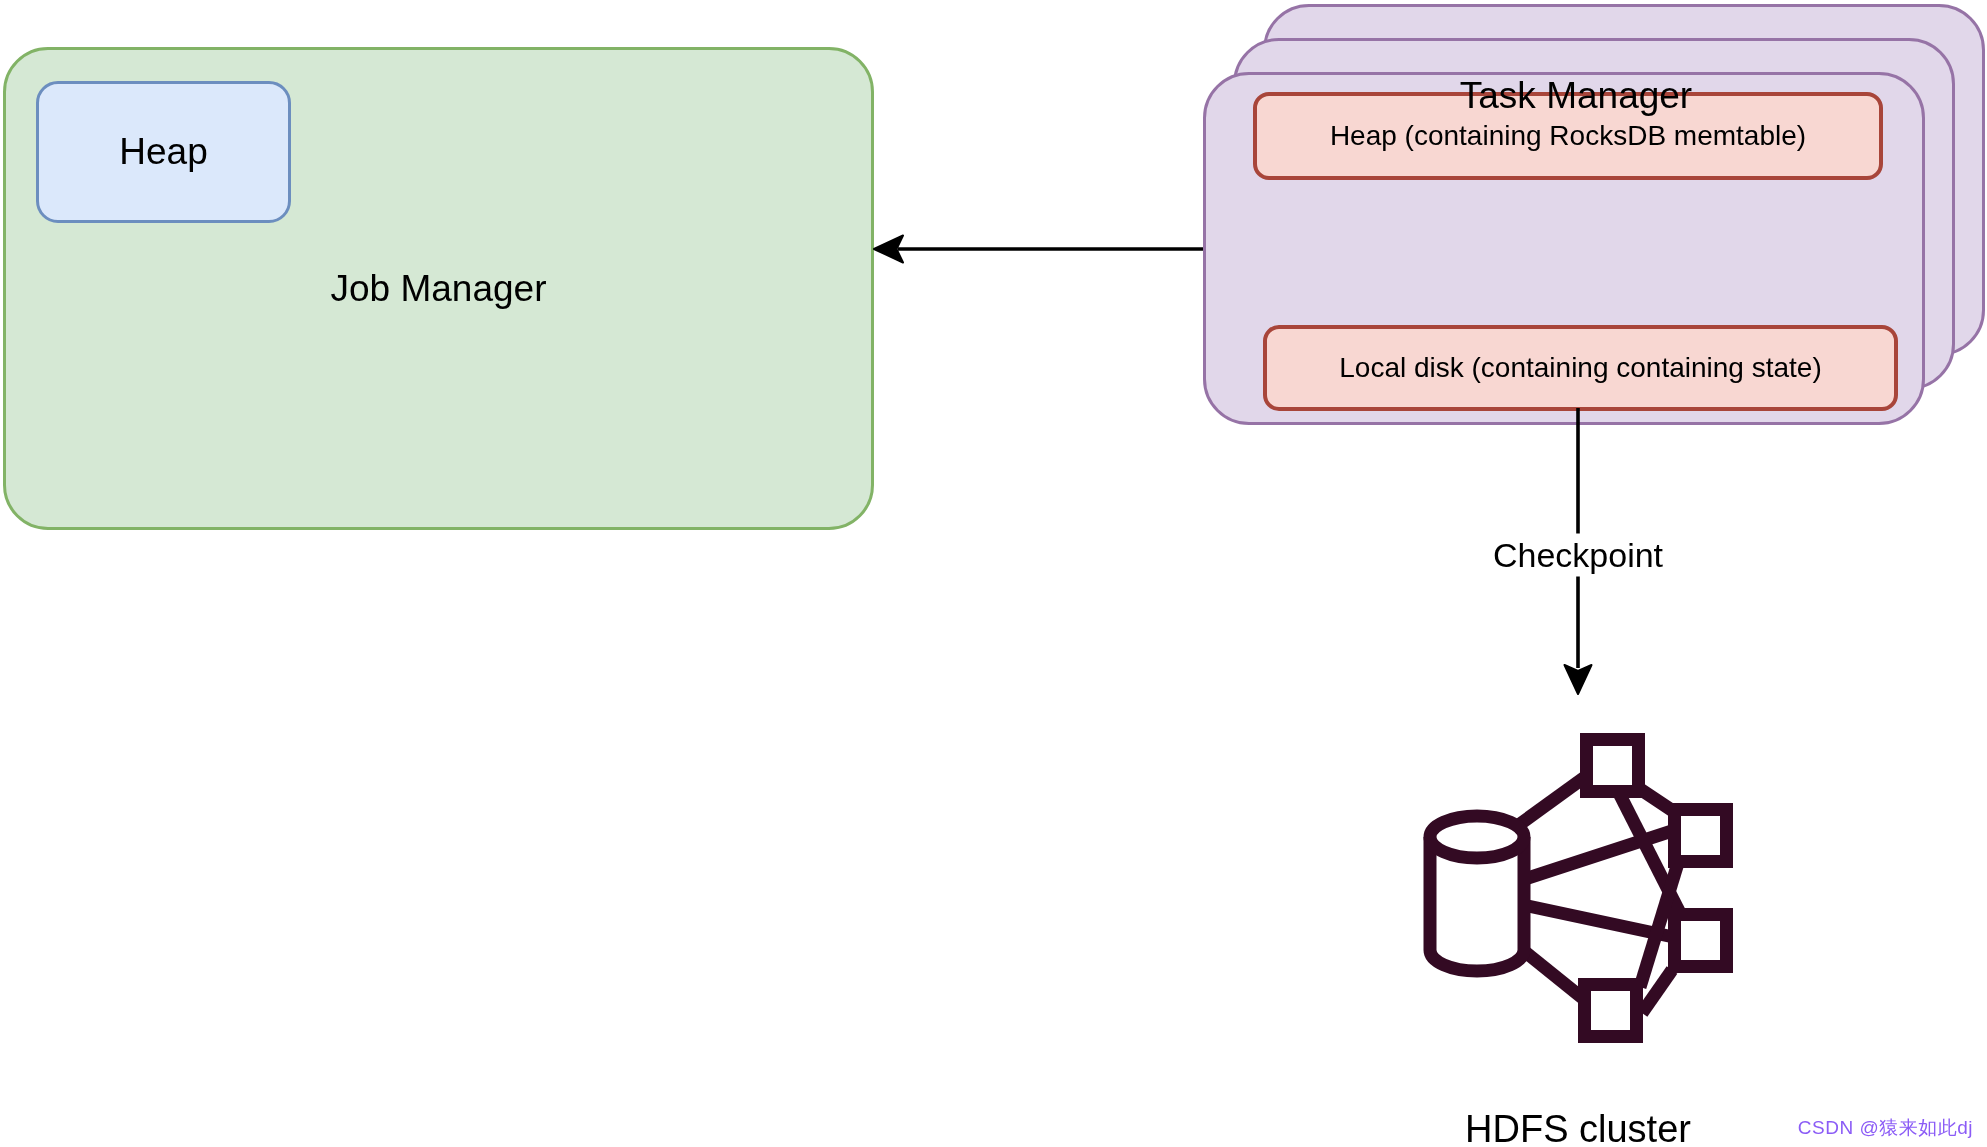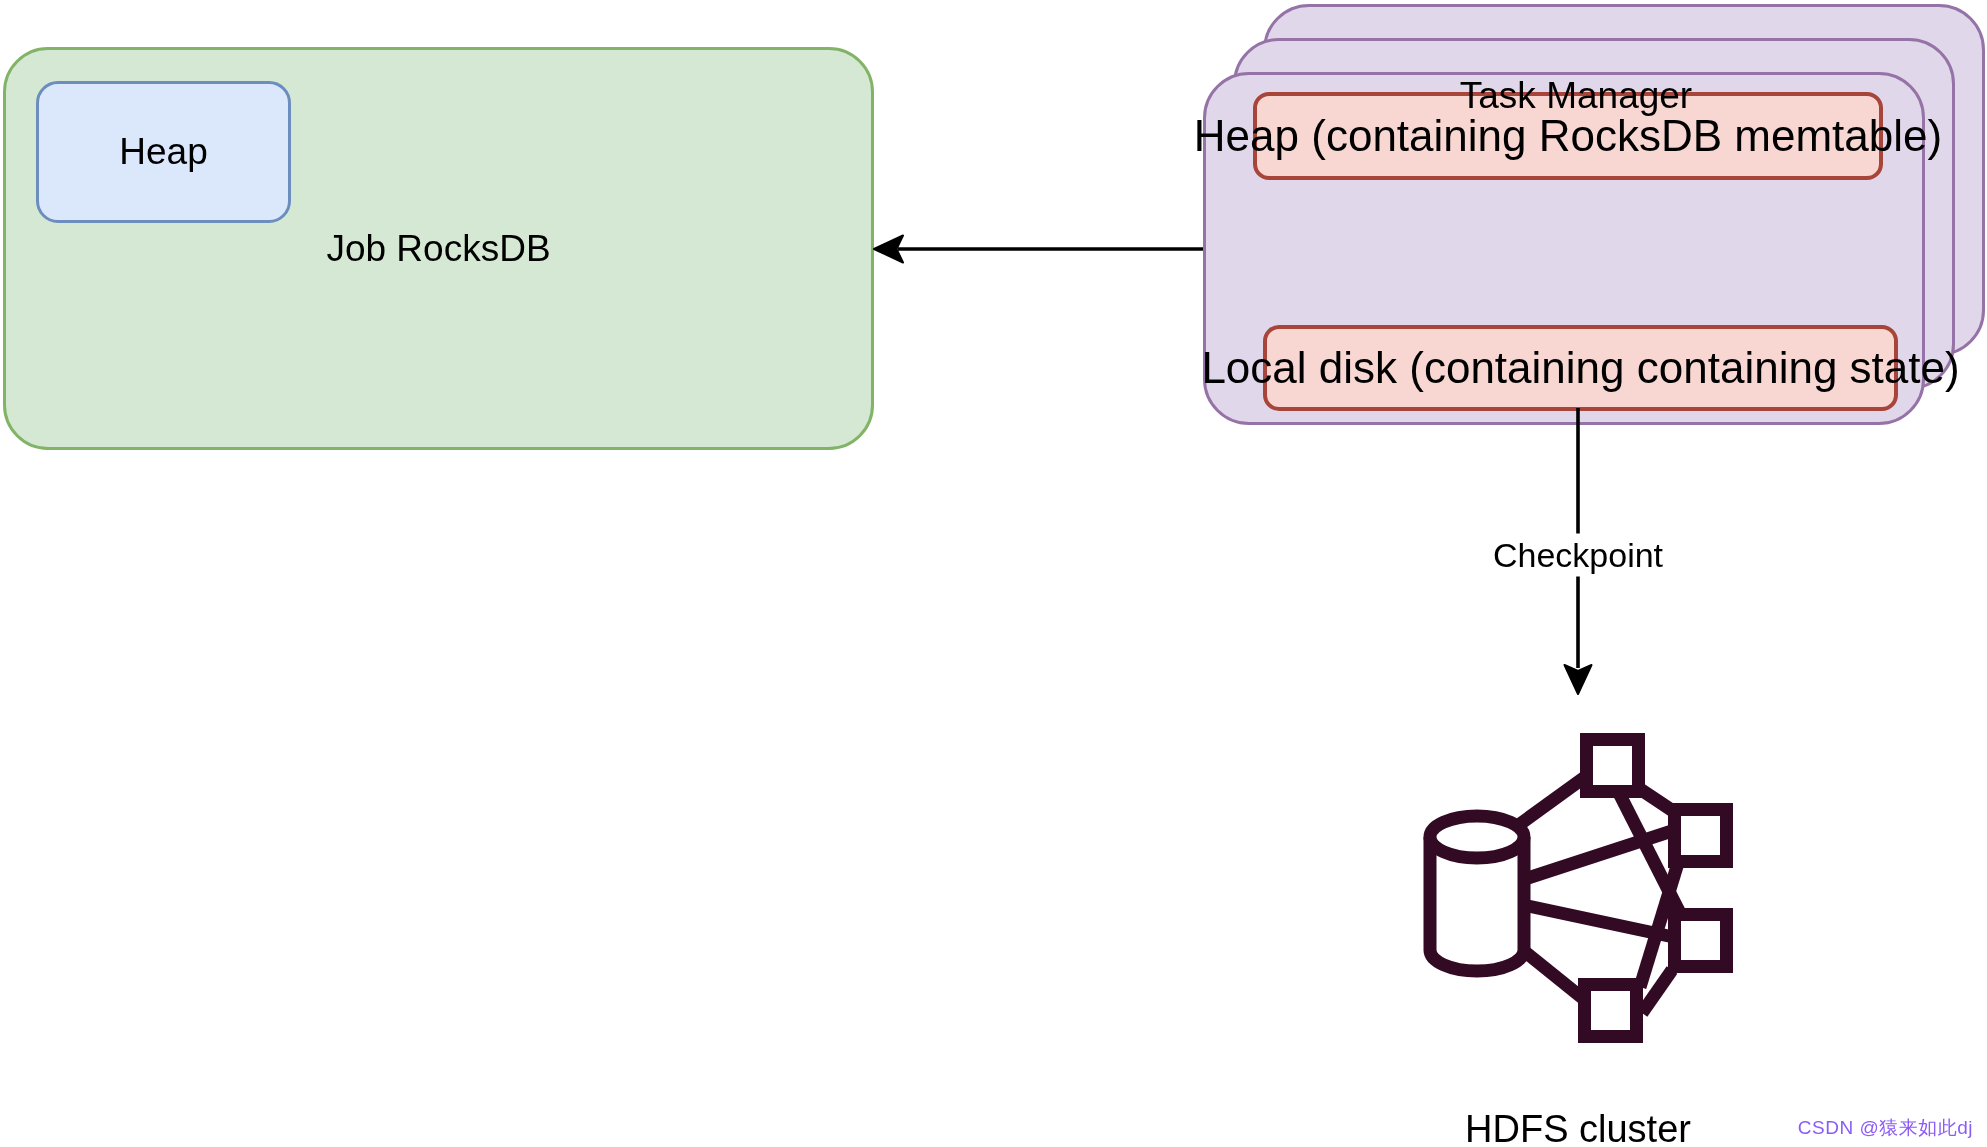--- a/index.html
+++ b/index.html
@@ -16,21 +16,21 @@
     font-family: "Liberation Sans", sans-serif;
     color: #000000;
   }
   .node {
     position: absolute;
     box-sizing: border-box;
   }
   
   .job-manager {
     left: 3px; top: 47px;
-    width: 871px; height: 403px;
+    width: 871px; height: 483px;
     background: #d5e8d4;
     border: 3px solid #82b366;
     border-radius: 45px;
   }
   .job-manager .center-label {
     position: absolute; inset: 0;
     display: flex; align-items: center; justify-content: center;
     font-size: 37px;
   }
   
@@ -60,21 +60,21 @@
     padding-left: 24px;
   }
   
   .red-box {
     position: absolute;
     box-sizing: border-box;
     background: #f8d7d2;
     border: 4px solid #a8453a;
     border-radius: 16px;
     display: flex; align-items: center; justify-content: center;
-    font-size: 44px;
+    font-size: 28px;
     white-space: nowrap;
   }
   .heap-rocksdb { left: 47px; top: 17px;  width: 630px; height: 88px; }
   .local-disk   { left: 57px; top: 250px; width: 635px; height: 86px; }
   
   .edges-svg {
     position: absolute; left: 0; top: 0;
     width: 1987px; height: 1147px;
     pointer-events: none;
   }
@@ -114,21 +114,21 @@
 </head>
 <body>
 
 <div class="canvas">
 
   <div class="node job-manager">
     <div class="node heap-blue">
       <span>Heap</span>
     </div>
     <div class="center-label">
-      <span>Job RocksDB</span>
+      <span>Job Manager</span>
     </div>
   </div>
 
   <div class="node tm-card tm-back"></div>
   <div class="node tm-card tm-middle"></div>
   <div class="node tm-card tm-front">
     <div class="red-box heap-rocksdb">
       <span>Heap (containing RocksDB memtable)</span>
     </div>
     <div class="center-label">

